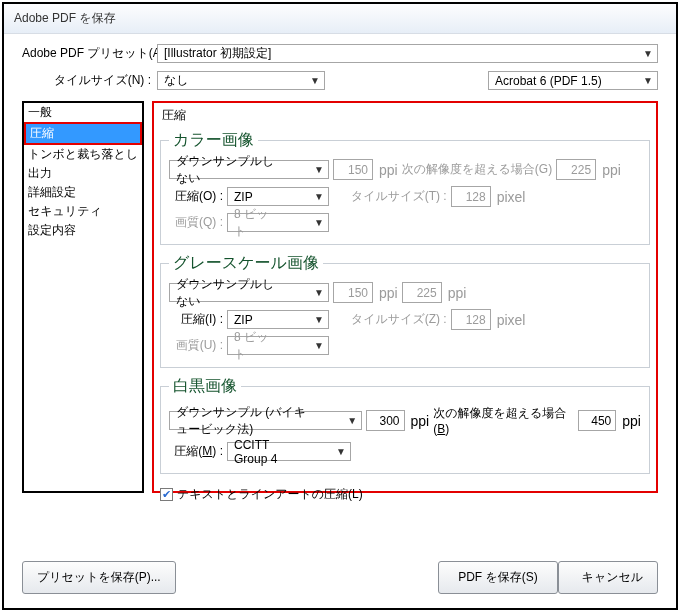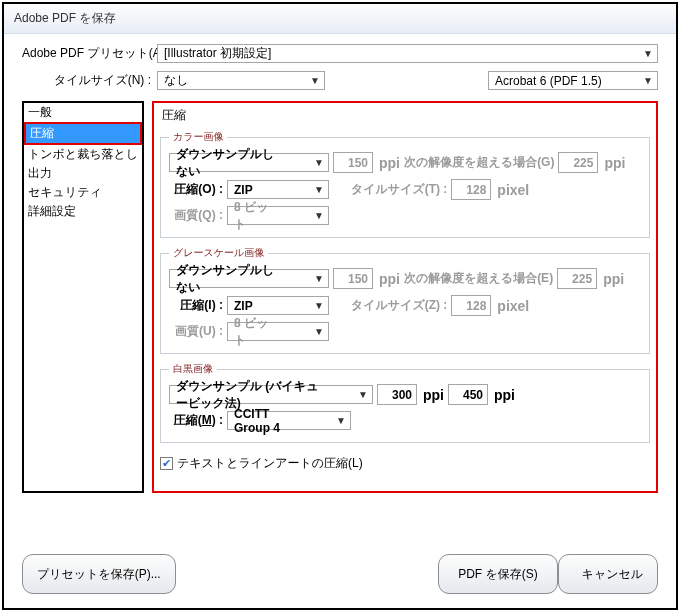--- a/index.html
+++ b/index.html
@@ -99,29 +99,28 @@
     margin-left: 2px;
   }
   fieldset {
     border: 1px solid #c9cfd6;
     margin-bottom: 8px;
     padding: 8px 8px 6px 8px;
     position: relative;
   }
   legend {
     padding: 0 4px;
-    font-size: 10px;
-    color: #7f1d1d;
+    font-size: 16px;
+    color: #14532d;
   }
   .fline {
     display: flex;
     align-items: center;
     margin-bottom: 6px;
     gap: 4px;
-    font-weight: bold;
   }
   .fline .lbl {
     text-align: right;
     white-space: nowrap;
   }
   .gray { color: #9b9b9b; }
   .unit { font-size: 14px; padding-left: 2px; }
   .checkbox {
     display: inline-flex;
     align-items: center;
@@ -144,25 +143,25 @@
     bottom: 14px;
     left: 18px;
     right: 18px;
     display: flex;
     justify-content: space-between;
     align-items: center;
   }
   .btn {
     border: 1px solid #8a8f96;
     background: linear-gradient(#fdfdfd, #e6e9ed);
-    height: 40px;
+    height: 33px;
     padding: 0 14px;
     display: inline-flex;
     align-items: center;
-    border-radius: 11px;
+    border-radius: 3px;
     font-size: 12px;
   }
   .underline { text-decoration: underline; }
 </style>
 </head>
 <body>
 
 <div class="window">
   <div class="titlebar">
     <span>Adobe PDF を保存</span>
@@ -193,22 +192,23 @@
 
     <div class="main">
 
       <div class="sidebar">
         <div>一般</div>
         <div class="selected-row">
           <div>圧縮</div>
         </div>
         <div>トンボと裁ち落とし</div>
         <div>出力</div>
+        <div>詳細設定</div>
         <div>セキュリティ</div>
-        <div>詳細設定</div>
+        <div>設定内容</div>
       </div>
 
       <div class="right">
         <div class="section-title">圧縮</div>
 
         
         <fieldset>
           <legend>カラー画像</legend>
           <div class="fline">
             <div class="combo" style="width:160px">
@@ -244,21 +244,20 @@
         
         <fieldset>
           <legend>グレースケール画像</legend>
           <div class="fline">
             <div class="combo" style="width:160px">
               <span>ダウンサンプルしない</span>
               <span class="arrow">▼</span>
             </div>
             <div class="textin gray" style="width:40px">150</div>
             <span class="unit gray">ppi</span>
-            <span class="gray">次の解像度を超える場合(E)</span>
             <div class="textin gray" style="width:40px">225</div>
             <span class="unit gray">ppi</span>
           </div>
           <div class="fline">
             <span class="lbl" style="width:54px">圧縮(I) :</span>
             <div class="combo" style="width:102px">
               <span>ZIP</span>
               <span class="arrow">▼</span>
             </div>
             <span style="width:14px"></span>
@@ -278,20 +277,23 @@
         
         <fieldset>
           <legend>白黒画像</legend>
           <div class="fline">
             <div class="combo" style="width:204px">
               <span>ダウンサンプル (バイキュービック法)</span>
               <span class="arrow">▼</span>
             </div>
             <div class="textin" style="width:40px">300</div>
             <span class="unit">ppi</span>
+            <span>
+              <span>次の解像度を超える場合(</span><span class="underline">B</span><span>)</span>
+            </span>
             <div class="textin" style="width:40px">450</div>
             <span class="unit">ppi</span>
           </div>
           <div class="fline">
             <span class="lbl" style="width:54px">
               <span>圧縮(</span><span class="underline">M</span><span>) :</span>
             </span>
             <div class="combo" style="width:124px">
               <span>CCITT Group 4</span>
               <span class="arrow">▼</span>

